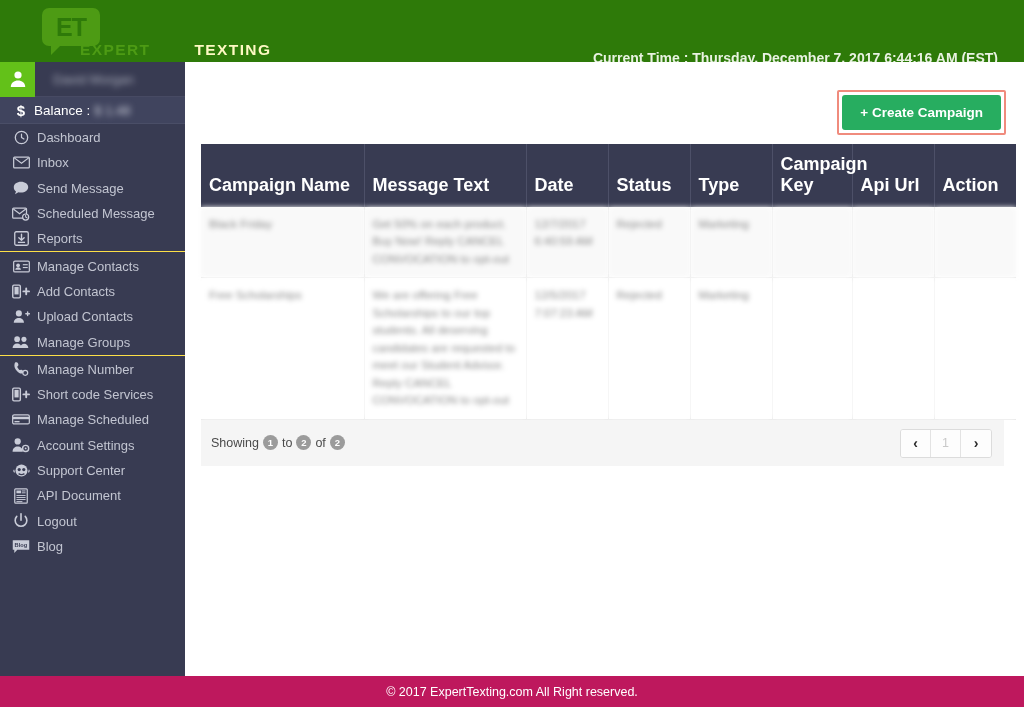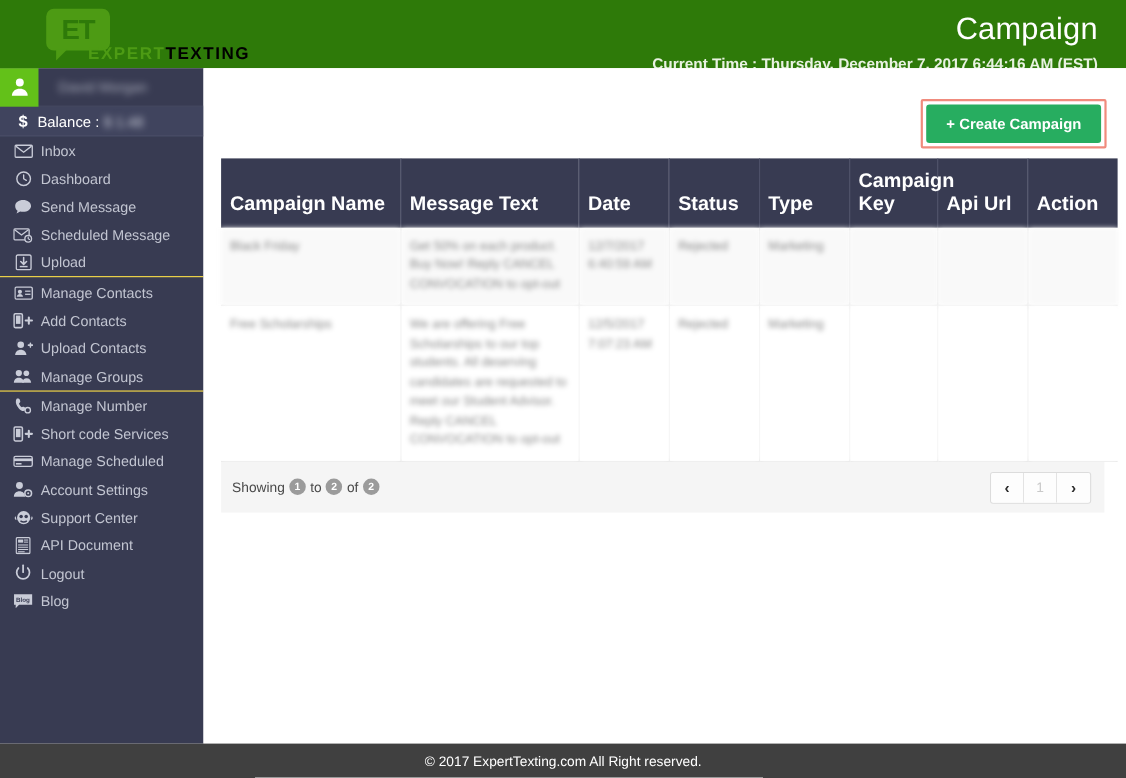--- a/index.html
+++ b/index.html
@@ -35,21 +35,21 @@
     display:flex; align-items:center; justify-content:center;
     color:#2e7a09; font-weight:bold; font-size:25px; letter-spacing:-1px;
     font-family:"Liberation Sans", sans-serif;
   }
   .logo-text {
     position:absolute; left:38px; top:33px;
     font-size:15.5px; letter-spacing:1.4px; font-weight:bold;
     white-space:nowrap;
   }
   .logo-text .lt-a { color:#4d9b14; }
-  .logo-text .lt-b { color:#000000; }
+  .logo-text .lt-b { color:#fef9c3;margin-left:44px; }
 
   .page-title {
     position:absolute; right:26px; top:10px;
     color:#ffffff; font-size:28px; font-weight:400;
     letter-spacing:0.2px;
   }
   .current-time {
     position:absolute; right:26px; top:50px;
     color:#e9f2e2; font-size:14px; font-weight:bold;
     white-space:nowrap;
@@ -188,41 +188,40 @@
     font-size:14px; color:#2b2b2b; cursor:pointer;
     border-right:1px solid #e3e3e3; background:#fdfdfd;
     font-weight:bold;
   }
   .pager-btn:last-child { border-right:none; }
   .pager-btn.page-num { color:#c9c9c9; font-weight:normal; font-size:12.5px; }
 
   
   .footer {
     position:absolute; left:0; top:676px; width:1024px; height:31px;
-    background:#404040; color:#ffffff;
+    background:#be185d; color:#ffffff;
     display:flex; align-items:center; justify-content:center;
     font-size:12.5px;
   }
 </style>
 </head>
 <body>
 
 <div class="app">
 
   <div class="header">
     <div class="logo-wrap">
       <div class="logo-mark">
         <div class="bubble"></div>
         <div class="bubble-et">ET</div>
       </div>
       <div class="logo-text">
         <span class="lt-a">EXPERT</span><span class="lt-b">TEXTING</span>
       </div>
     </div>
-    <div class="page-title">Campaign</div>
     <div class="current-time">Current Time : Thursday, December 7, 2017 6:44:16 AM (EST)</div>
   </div>
 
   <div class="sidebar">
 
     <div class="user-row">
       <div class="avatar">
         <svg width="20" height="20" viewBox="0 0 20 20" fill="#ffffff" aria-hidden="true">
           <circle cx="10" cy="6" r="3.6"></circle>
           <path d="M2.8 18c0-4 3.3-6.4 7.2-6.4S17.2 14 17.2 18z"></path>
@@ -234,35 +233,35 @@
     <div class="balance-row">
       <div class="balance-icon">$</div>
       <div class="balance-label">Balance :</div>
       <div class="balance-value">$ 1.48</div>
     </div>
 
     <div id="nav-container">
         <div class="nav-group">
           <div class="nav-item">
             <span class="nav-ico">
+              <svg width="15" height="15" viewBox="0 0 16 16">
+                <circle cx="8" cy="8" r="6.6" fill="none" stroke="#c9ccd8" stroke-width="1.4"></circle>
+                <path d="M8 8 L8 4.4 M8 8 L10.6 9.6" stroke="#c9ccd8" stroke-width="1.3" fill="none" stroke-linecap="round"></path>
+              </svg>
+            </span>
+            <span class="nav-label">Dashboard</span>
+          </div>
+          <div class="nav-item">
+            <span class="nav-ico">
               <svg width="17" height="13" viewBox="0 0 18 13">
                 <rect x="0.7" y="0.7" width="16.6" height="11.6" rx="1" fill="none" stroke="#c9ccd8" stroke-width="1.3"></rect>
                 <path d="M1.4 1.6 L9 7.4 L16.6 1.6" fill="none" stroke="#c9ccd8" stroke-width="1.3"></path>
               </svg>
             </span>
             <span class="nav-label">Inbox</span>
-          </div>
-          <div class="nav-item">
-            <span class="nav-ico">
-              <svg width="15" height="15" viewBox="0 0 16 16">
-                <circle cx="8" cy="8" r="6.6" fill="none" stroke="#c9ccd8" stroke-width="1.4"></circle>
-                <path d="M8 8 L8 4.4 M8 8 L10.6 9.6" stroke="#c9ccd8" stroke-width="1.3" fill="none" stroke-linecap="round"></path>
-              </svg>
-            </span>
-            <span class="nav-label">Dashboard</span>
           </div>
           <div class="nav-item">
             <span class="nav-ico">
               <svg width="16" height="14" viewBox="0 0 16 14">
                 <path d="M8 0.8c4 0 7.2 2.4 7.2 5.4s-3.2 5.4-7.2 5.4c-0.9 0-1.8-0.1-2.6-0.3L2 13.2l1-2.6C1.6 9.6 0.8 8.2 0.8 6.2 0.8 3.2 4 0.8 8 0.8z" fill="#c9ccd8"></path>
               </svg>
             </span>
             <span class="nav-label">Send Message</span>
           </div>
           <div class="nav-item">
@@ -277,21 +276,21 @@
             <span class="nav-label">Scheduled Message</span>
           </div>
           <div class="nav-item">
             <span class="nav-ico">
               <svg width="15" height="15" viewBox="0 0 16 16">
                 <rect x="0.8" y="0.8" width="14.4" height="14.4" rx="1.6" fill="none" stroke="#c9ccd8" stroke-width="1.4"></rect>
                 <path d="M8 3.4 V9.6 M5.2 7.2 L8 10 L10.8 7.2" stroke="#c9ccd8" stroke-width="1.5" fill="none" stroke-linecap="round" stroke-linejoin="round"></path>
                 <rect x="4.2" y="11.4" width="7.6" height="1.4" fill="#c9ccd8"></rect>
               </svg>
             </span>
-            <span class="nav-label">Upload</span>
+            <span class="nav-label">Reports</span>
           </div>
         </div>
         <div class="nav-group divided">
           <div class="nav-item">
             <span class="nav-ico">
               <svg width="17" height="13" viewBox="0 0 18 13">
                 <rect x="0.7" y="0.7" width="16.6" height="11.6" rx="1.4" fill="none" stroke="#c9ccd8" stroke-width="1.3"></rect>
                 <circle cx="5.4" cy="5.2" r="2" fill="#c9ccd8"></circle>
                 <path d="M2.4 10c0-1.8 1.4-2.8 3-2.8s3 1 3 2.8z" fill="#c9ccd8"></path>
                 <rect x="10.4" y="4" width="5.2" height="1.2" fill="#c9ccd8"></rect>

